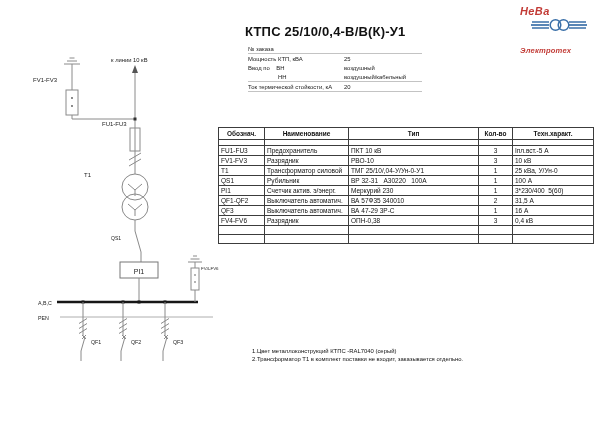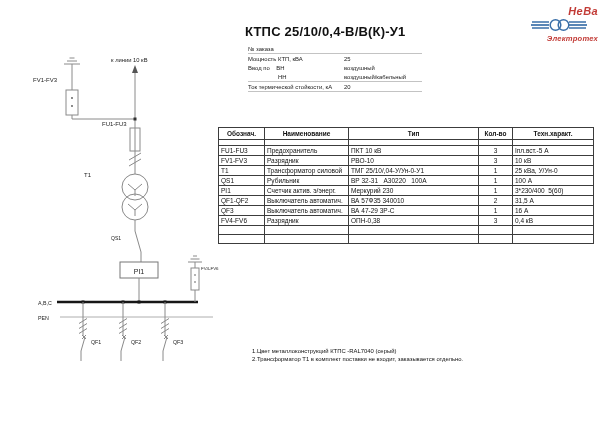--- a/index.html
+++ b/index.html
@@ -1,23 +1,23 @@
 <!DOCTYPE html>
 <html><head>
 <meta charset="utf-8">
 <style>
   * { margin:0; padding:0; box-sizing:border-box; }
   html,body { width:600px; height:424px; background:#ffffff;
               font-family:"Liberation Sans", sans-serif; color:#111; overflow:hidden; }
   body { position:relative; }
 
   
-  .logo { position:absolute; left:520px; top:6px; width:78px; text-align:right; color:#c23b36; line-height:1; }
+  .logo { position:absolute; left:520px; top:6px; width:78px; text-align:left; color:#c23b36; line-height:1; }
   .logo-top { font-size:11px; font-weight:bold; font-style:italic; letter-spacing:.4px; }
-  .logo-bottom { font-size:7.6px; font-weight:bold; font-style:italic; margin-top:3px; letter-spacing:.2px; }
+  .logo-bottom { font-size:7.6px; font-weight:bold; font-style:italic; margin-top:15px; letter-spacing:.2px; }
   .emblem { display:block; margin:1px auto 0 auto; }
 
   
   .title { position:absolute; left:245px; top:24px; font-size:13px; font-weight:bold; letter-spacing:.2px; }
   .specs { position:absolute; left:248px; top:44px; width:174px; font-size:5.9px; color:#222; }
   .spec-row { display:flex; padding:1.5px 0 1.5px 0; }
   .spec-label { width:96px; white-space:pre; }
   .spec-value { flex:1; white-space:pre; }
   .rule { border-bottom:1px solid #c3c3c3; }
   .indent .spec-label { padding-left:30px; }

